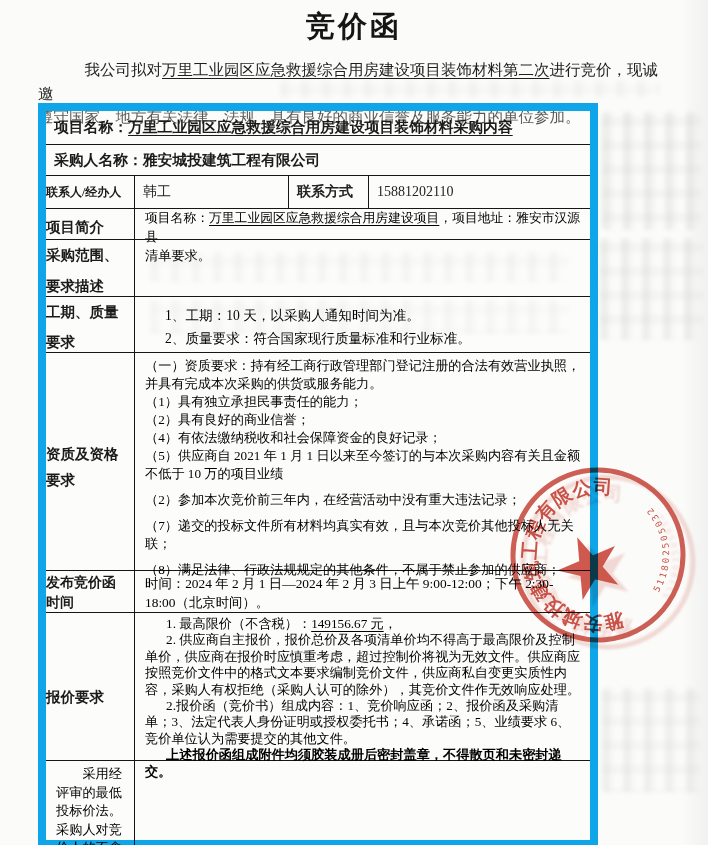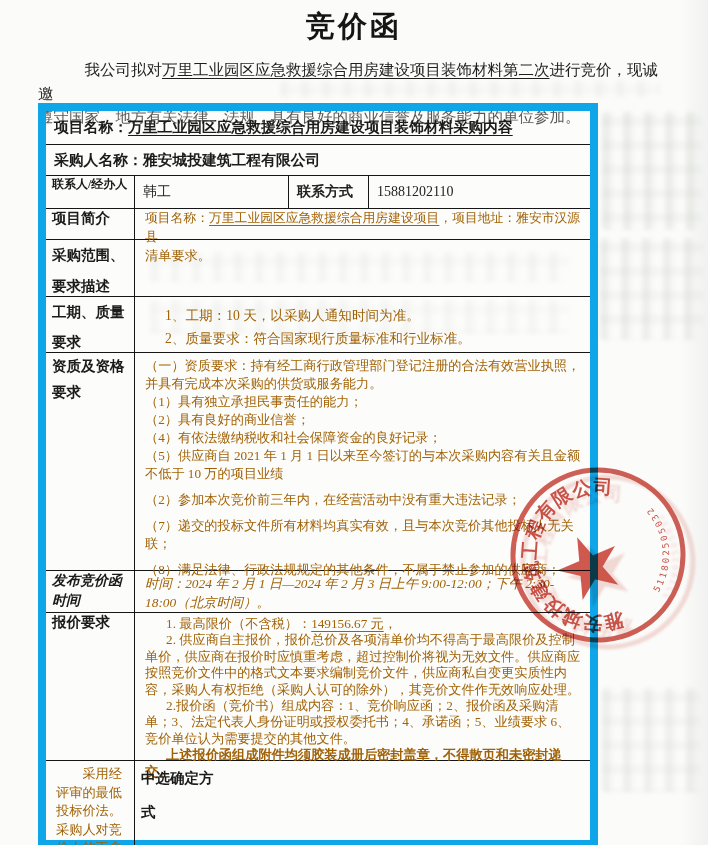--- a/index.html
+++ b/index.html
@@ -38,39 +38,39 @@
   .cell{box-sizing:border-box;min-width:0;}
   .cell + .cell{border-left:1.4px solid #161616;}
 
   .r1{height:33px;grid-template-columns:1fr;}
   .r2{height:31px;grid-template-columns:1fr;}
   .r3{height:33px;grid-template-columns:88px 154px 80px 1fr;}
   .r4{height:31px;grid-template-columns:88px 1fr;}
   .r5{height:57px;grid-template-columns:88px 1fr;}
   .r6{height:56px;grid-template-columns:88px 1fr;}
   .r7{height:218px;grid-template-columns:88px 1fr;}
-  .r8{height:42px;grid-template-columns:88px 1fr;font-style:italic;}
+  .r8{height:42px;grid-template-columns:88px 1fr;}
   .r9{height:148px;grid-template-columns:88px 1fr;}
   .r10{height:80px;grid-template-columns:88px 1fr;}
 
   .hrow{display:flex;align-items:center;padding:0 8px;font-size:14.8px;font-weight:700;color:#1b1b1b;}
   .label{
-    display:flex;align-items:flex-start;padding-left:6px;
+    display:flex;align-items:center;
     font-weight:700;font-size:14.5px;color:#1b1b1b;
   }
   .label > span{display:block;width:78px;}
   .r3 .label{font-size:12px;}
   .r5 .label > span{line-height:31px;}
   .r6 .label > span{line-height:30px;}
   .r7 .label > span{line-height:26px;}
   .r8 .label > span{line-height:20px;font-size:14px;}
   .r10 .label > span{line-height:34px;}
 
   .val{display:flex;align-items:center;padding:0 8px;font-size:14px;}
-  .content{padding:4px 8px 2px 10px;font-size:13.2px;line-height:18.5px;color:#a16207;}
+  .content{padding:4px 8px 2px 10px;font-size:13.2px;line-height:18.5px;color:#000000;}
   .r4 .content{display:flex;align-items:center;padding-top:0;padding-bottom:0;font-size:12.8px;}
   .r5 .content, .r6 .content{padding-top:7px;}
   .r6 .content{line-height:23px;font-size:13.6px;padding-left:30px;}
   .r8 .content{padding-top:3px;line-height:19px;font-size:13.4px;}
 
   .qline{line-height:18px;}
   .qline.gap{margin-top:8px;}
 
   .r9 .content{line-height:16.4px;padding-top:3px;}
   .r9 .content p{margin:0;text-indent:1.6em;}

